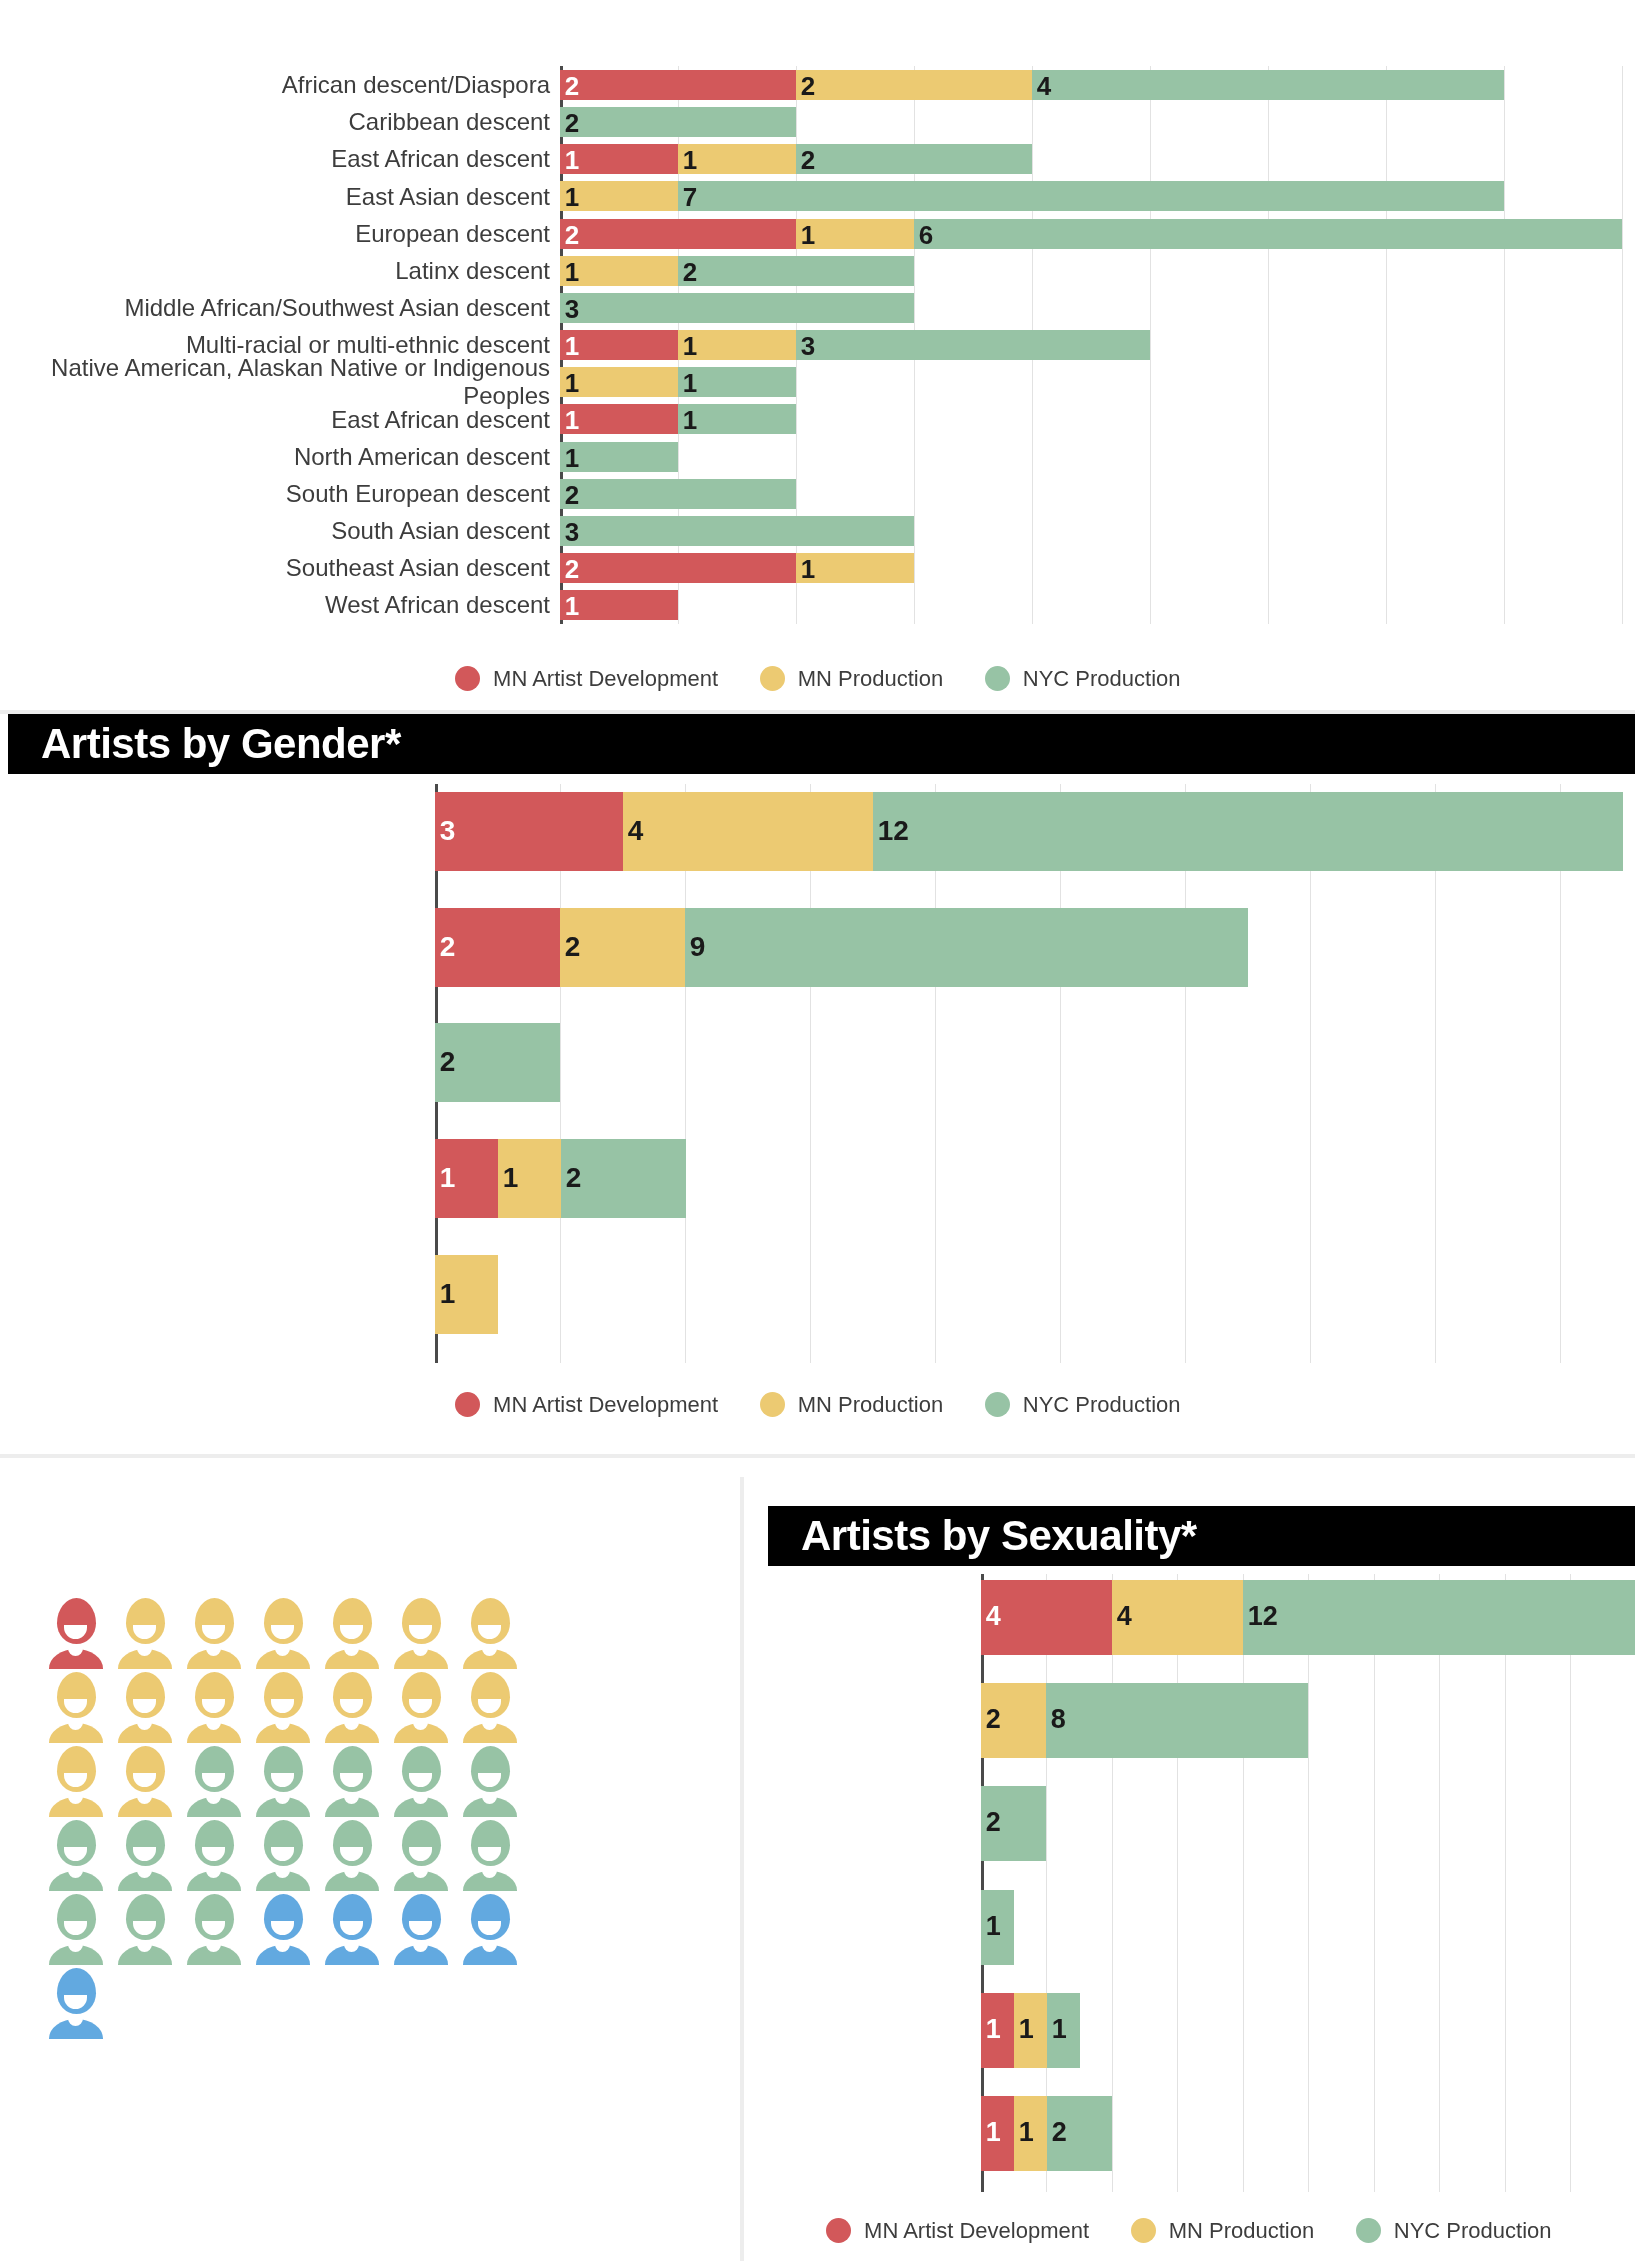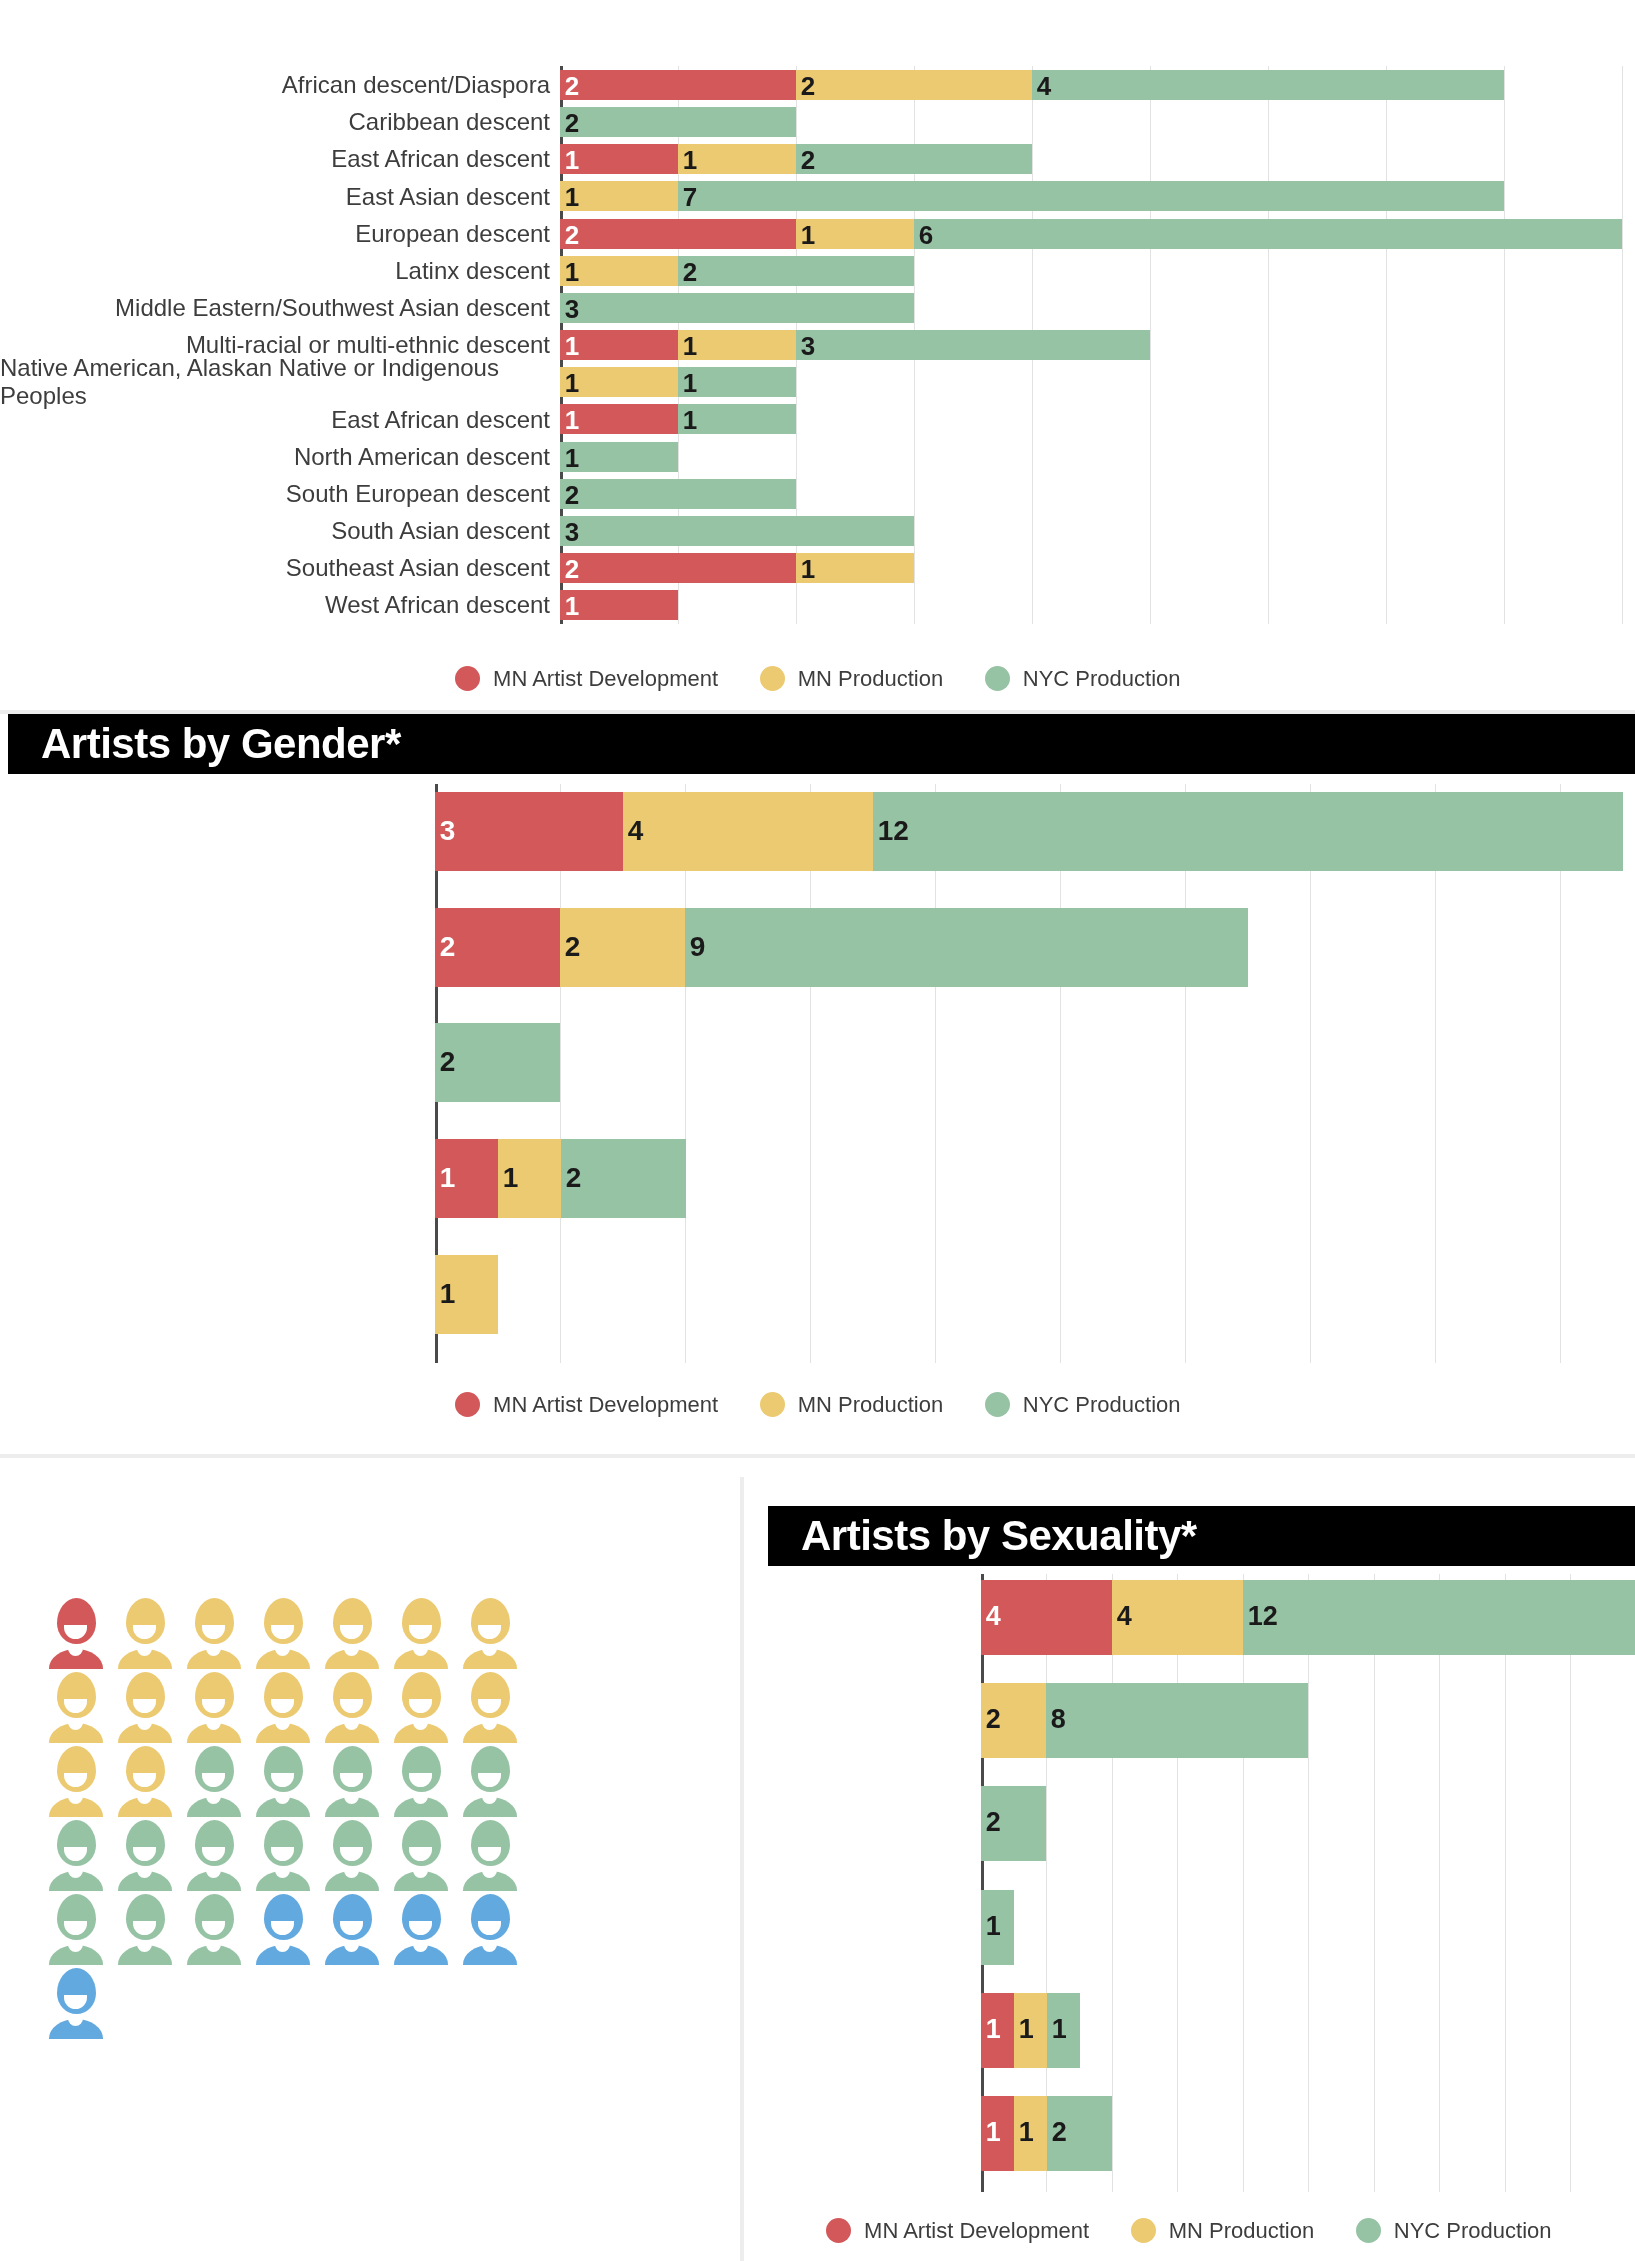--- a/index.html
+++ b/index.html
@@ -6,21 +6,21 @@
   body{width:1636px;height:2261px;font-family:"Liberation Sans",sans-serif;color:#3d3d3d;overflow:hidden;}
   .panel{position:absolute;background:#fff;}
   .banner{background:#000;color:#fff;font-weight:bold;display:flex;align-items:center;}
   .banner-title{font-size:42px;letter-spacing:-0.5px;padding-left:33px;line-height:1;}
   .plot{position:absolute;}
   .grid{position:absolute;top:0;bottom:0;width:1px;background:#e2e2e2;}
   .axis{position:absolute;top:0;bottom:0;width:2.9px;background:#4a4a4a;}
   .row{position:absolute;display:flex;align-items:stretch;}
   .seg{position:relative;display:flex;align-items:center;box-sizing:border-box;}
   .seg span{position:absolute;left:4.8px;font-size:26px;font-weight:600;line-height:1;}
-  .lbl{position:absolute;font-size:24px;color:#3d3d3d;line-height:1.15;
+  .lbl{position:absolute;text-align:right;font-size:24px;color:#3d3d3d;line-height:1.15;
        display:flex;align-items:center;justify-content:flex-end;}
   .legend{position:absolute;display:flex;align-items:center;justify-content:center;gap:0;}
   .lg-item{display:flex;align-items:center;margin:0 21px;}
   .lg-dot{width:25px;height:25px;border-radius:50%;margin-right:12.6px;}
   .lg-txt{font-size:22px;color:#3d3d3d;white-space:nowrap;}
   
   .people{position:absolute;display:grid;grid-template-columns:repeat(7,69px);grid-auto-rows:74px;
           column-gap:0;row-gap:0;}
   .person{width:60px;height:70px;position:relative;}
   .person .head{position:absolute;left:10.6px;top:0;width:39px;height:46px;border-radius:50%/55% 55% 45% 45%;}
@@ -162,21 +162,21 @@
         </div>
       </div>
     </div>
   <div id="labels-race">
       <div class="lbl" style="left: 0px; width: 550px; top: 68px; height: 33px; font-size: 24px;">African descent/Diaspora</div>
       <div class="lbl" style="left: 0px; width: 550px; top: 105px; height: 33px; font-size: 24px;">Caribbean descent</div>
       <div class="lbl" style="left: 0px; width: 550px; top: 142px; height: 33px; font-size: 24px;">East African descent</div>
       <div class="lbl" style="left: 0px; width: 550px; top: 180px; height: 33px; font-size: 24px;">East Asian descent</div>
       <div class="lbl" style="left: 0px; width: 550px; top: 217px; height: 33px; font-size: 24px;">European descent</div>
       <div class="lbl" style="left: 0px; width: 550px; top: 254px; height: 33px; font-size: 24px;">Latinx descent</div>
-      <div class="lbl" style="left: 0px; width: 550px; top: 291px; height: 33px; font-size: 24px;">Middle Eastern/Southwest Asian descent</div>
+      <div class="lbl" style="left: 0px; width: 550px; top: 291px; height: 33px; font-size: 24px;">Middle African/Southwest Asian descent</div>
       <div class="lbl" style="left: 0px; width: 550px; top: 328px; height: 33px; font-size: 24px;">Multi-racial or multi-ethnic descent</div>
       <div class="lbl" style="left: 0px; width: 550px; top: 365px; height: 33px; font-size: 24px;">Native American, Alaskan Native or Indigenous Peoples</div>
       <div class="lbl" style="left: 0px; width: 550px; top: 403px; height: 33px; font-size: 24px;">East African descent</div>
       <div class="lbl" style="left: 0px; width: 550px; top: 440px; height: 33px; font-size: 24px;">North American descent</div>
       <div class="lbl" style="left: 0px; width: 550px; top: 477px; height: 33px; font-size: 24px;">South European descent</div>
       <div class="lbl" style="left: 0px; width: 550px; top: 514px; height: 33px; font-size: 24px;">South Asian descent</div>
       <div class="lbl" style="left: 0px; width: 550px; top: 551px; height: 33px; font-size: 24px;">Southeast Asian descent</div>
       <div class="lbl" style="left: 0px; width: 550px; top: 588px; height: 33px; font-size: 24px;">West African descent</div>
     </div>
   <div class="legend" id="legend-race" style="left:0;top:659px;width:1636px;height:39px;">

